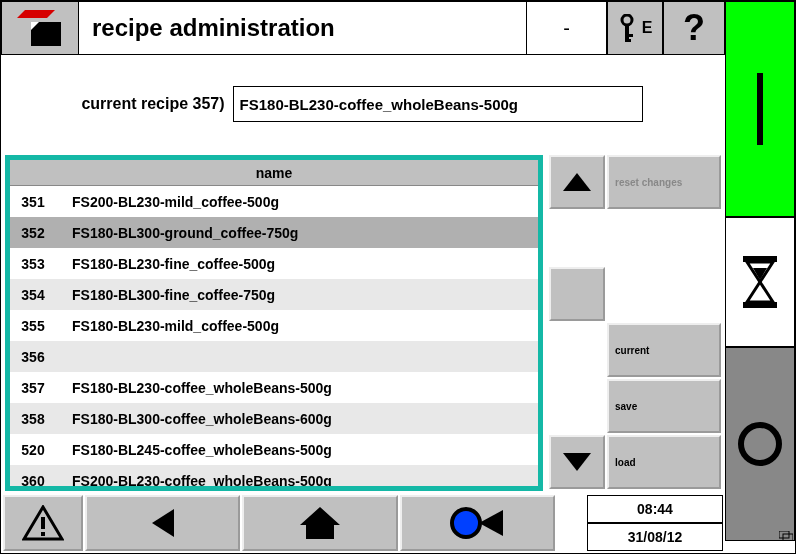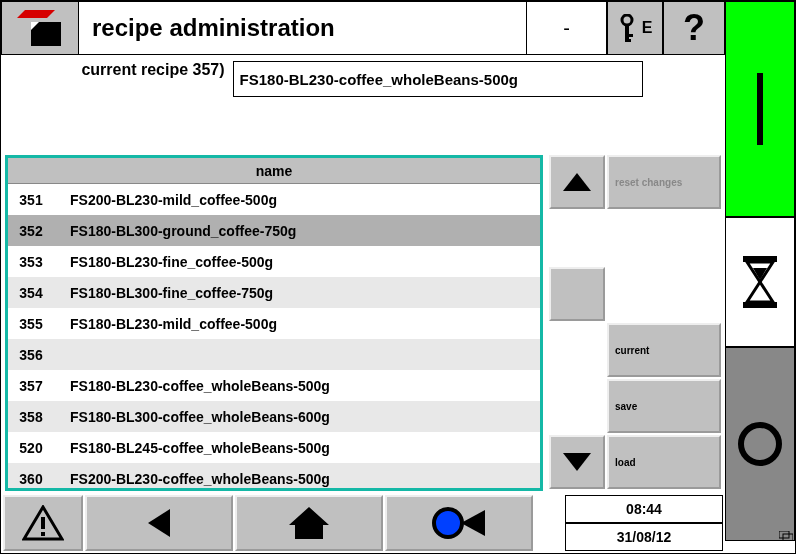--- a/index.html
+++ b/index.html
@@ -19,27 +19,27 @@
   
   .sidebar { position: absolute; right: 0; top: 0; width: 70px; bottom: 12px; display: flex; flex-direction: column; }
   .sb-green { flex: 0 0 216px; background: #00ff00; border: 1px solid #000; display: flex; align-items: center; justify-content: center; }
   .sb-green .bar { width: 6px; height: 72px; background: #000; }
   .sb-hour  { flex: 0 0 130px; background: #fff; border: 1px solid #000; display: flex; align-items: center; justify-content: center; }
   .sb-gray  { flex: 1; background: #888; border: 1px solid #000; display: flex; align-items: center; justify-content: center; }
   .sb-gray svg circle { stroke: #000; stroke-width: 6; fill: none; }
   .sb-corner { position: absolute; right: 2px; bottom: 0; width: 14px; height: 10px; }
 
   
-  .current { position: absolute; left: 0; right: 72px; top: 60px; height: 86px; display: flex; justify-content: center; gap: 8px; }
+  .current { position: absolute; left: 0; right: 72px; top: 60px; height: 86px; display: flex; align-items: center; justify-content: center; gap: 8px; }
   .current .lbl { font-size: 16px; font-weight: bold; }
   .current .val { width: 410px; height: 36px; border: 1px solid #000; display: flex; align-items: center; padding-left: 6px; font-size: 15px; font-weight: bold; }
 
   
   .mid { position: absolute; left: 4px; right: 74px; top: 154px; bottom: 62px; display: flex; gap: 6px; }
-  .table { flex: 0 0 538px; display: flex; flex-direction: column; border: 3px solid #14b8a6; }
+  .table { flex: 0 0 538px; display: flex; flex-direction: column; border: 5px solid #14b8a6; }
   .thead { height: 26px; background: #c0c0c0; border-bottom: 1px solid #888; display: flex; align-items: center; justify-content: center; font-size: 14px; font-weight: bold; }
   .tbody { flex: 1; overflow: hidden; }
   .row { height: 31px; display: flex; align-items: center; font-size: 14px; font-weight: bold; }
   .row:nth-child(odd) { background: #fff; }
   .row:nth-child(even) { background: #e8e8e8; }
   .row.selected { background: #b0b0b0; }
   .row .id { width: 56px; text-align: center; padding-right: 10px; }
   .row .name { flex: 1; padding-left: 6px; }
 
   .btncol { flex: 1; display: grid; grid-template-columns: 56px 1fr; grid-template-rows: repeat(6, 54px); gap: 2px; align-content: start; }
@@ -50,21 +50,21 @@
 
   .tri-up { width: 0; height: 0; border-left: 14px solid transparent; border-right: 14px solid transparent; border-bottom: 18px solid #000; }
   .tri-dn { width: 0; height: 0; border-left: 14px solid transparent; border-right: 14px solid transparent; border-top: 18px solid #000; }
 
   
   .bottom { position: absolute; left: 2px; right: 72px; bottom: 2px; height: 56px; display: flex; gap: 2px; }
   .bbtn { background: #c0c0c0; border: 2px outset #eee; display: flex; align-items: center; justify-content: center; }
   .bbtn.alarm { width: 80px; }
   .bbtn.nav { flex: 1; }
   .bbtn .tri-l { width: 0; height: 0; border-top: 14px solid transparent; border-bottom: 14px solid transparent; border-right: 22px solid #000; }
-  .datetime { width: 158px; display: flex; flex-direction: column; margin-left: 30px; }
+  .datetime { width: 136px; display: flex; flex-direction: column; margin-left: 30px; }
   .datetime div { flex: 1; border: 1px solid #000; background: #fff; display: flex; align-items: center; justify-content: center; font-size: 14px; font-weight: bold; }
 
 </style>
 </head>
 <body>
 
 <div class="topbar" style="right:70px;">
   <div class="logo-box">
     <svg viewBox="0 0 46 36">
       <polygon points="8,0 38,0 30,8 0,8" fill="#d60000"></polygon>

